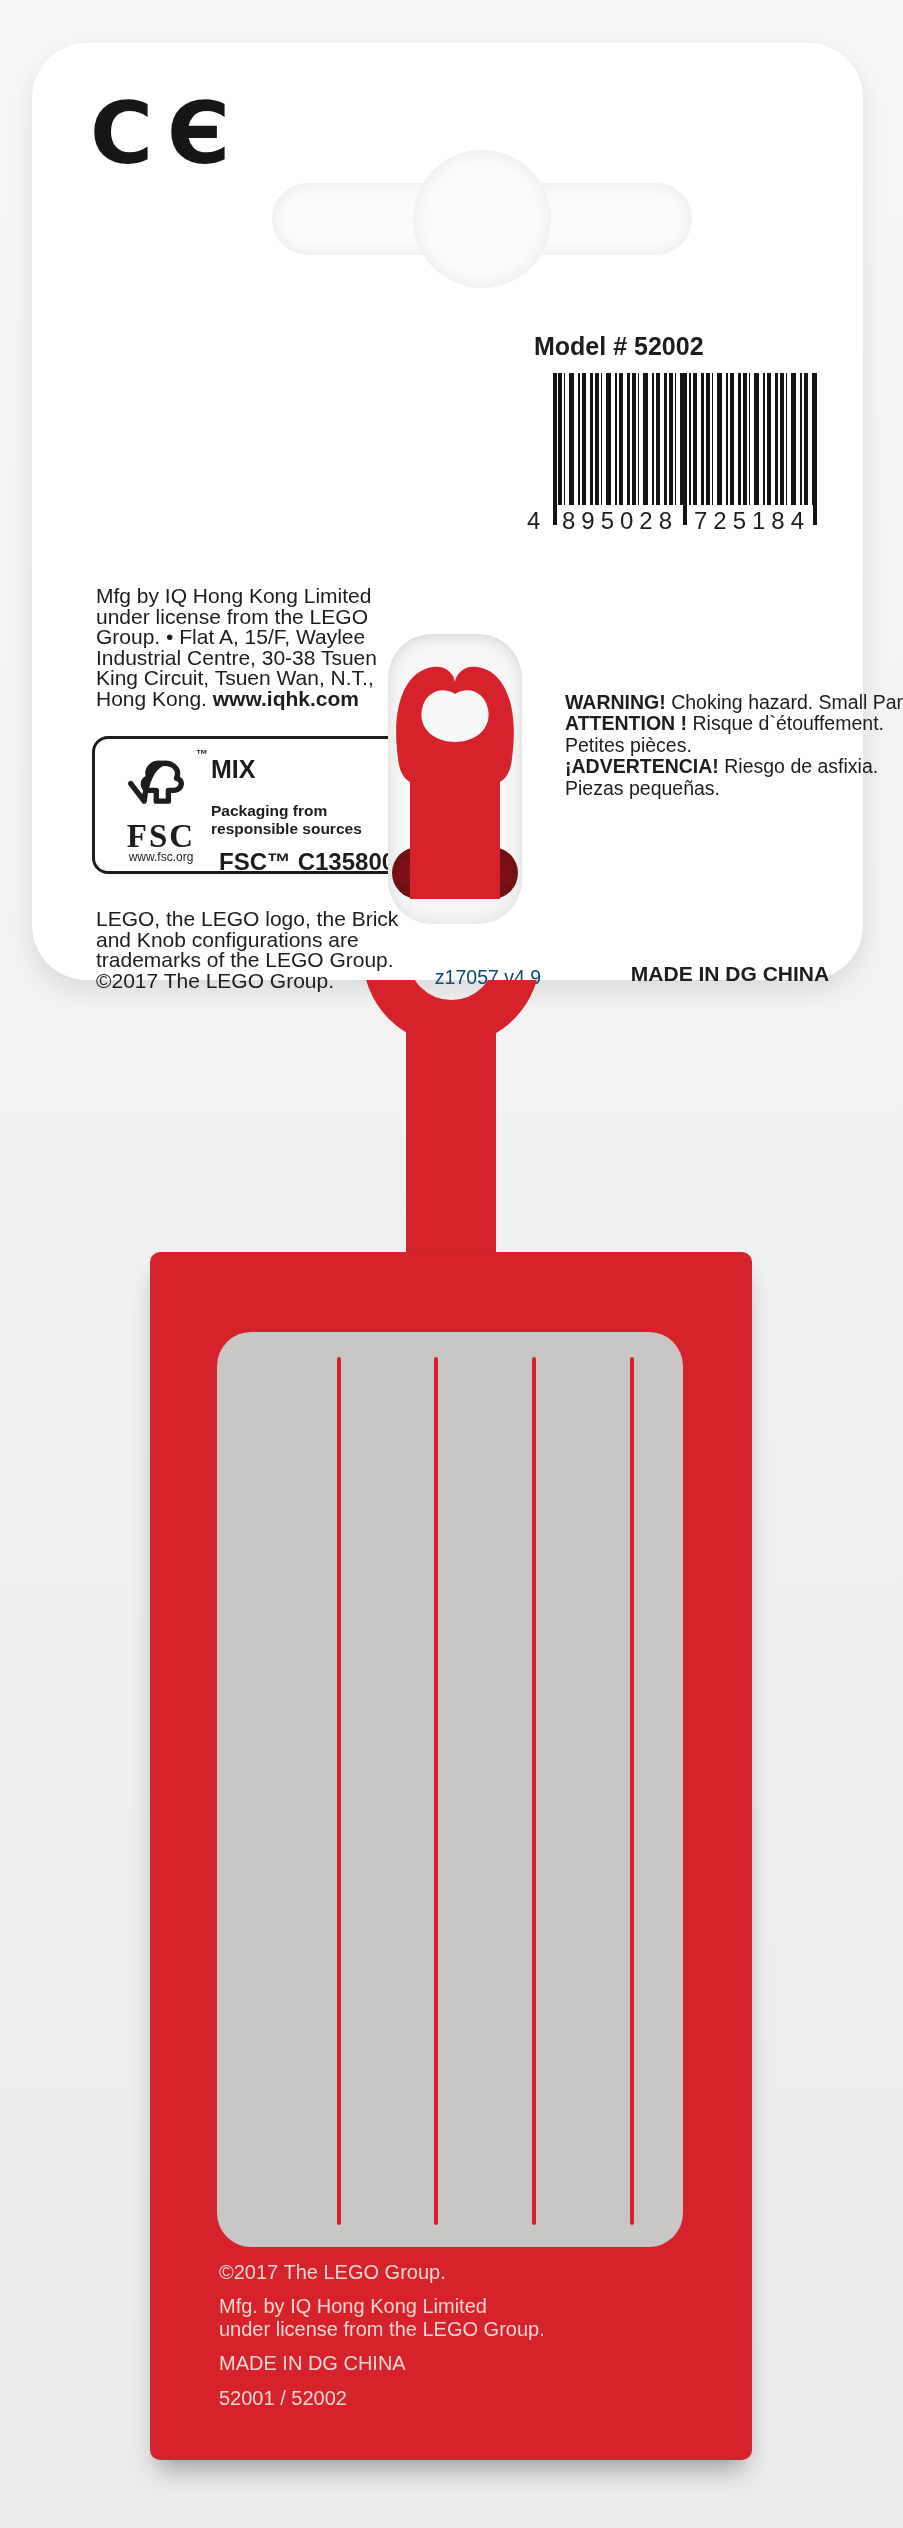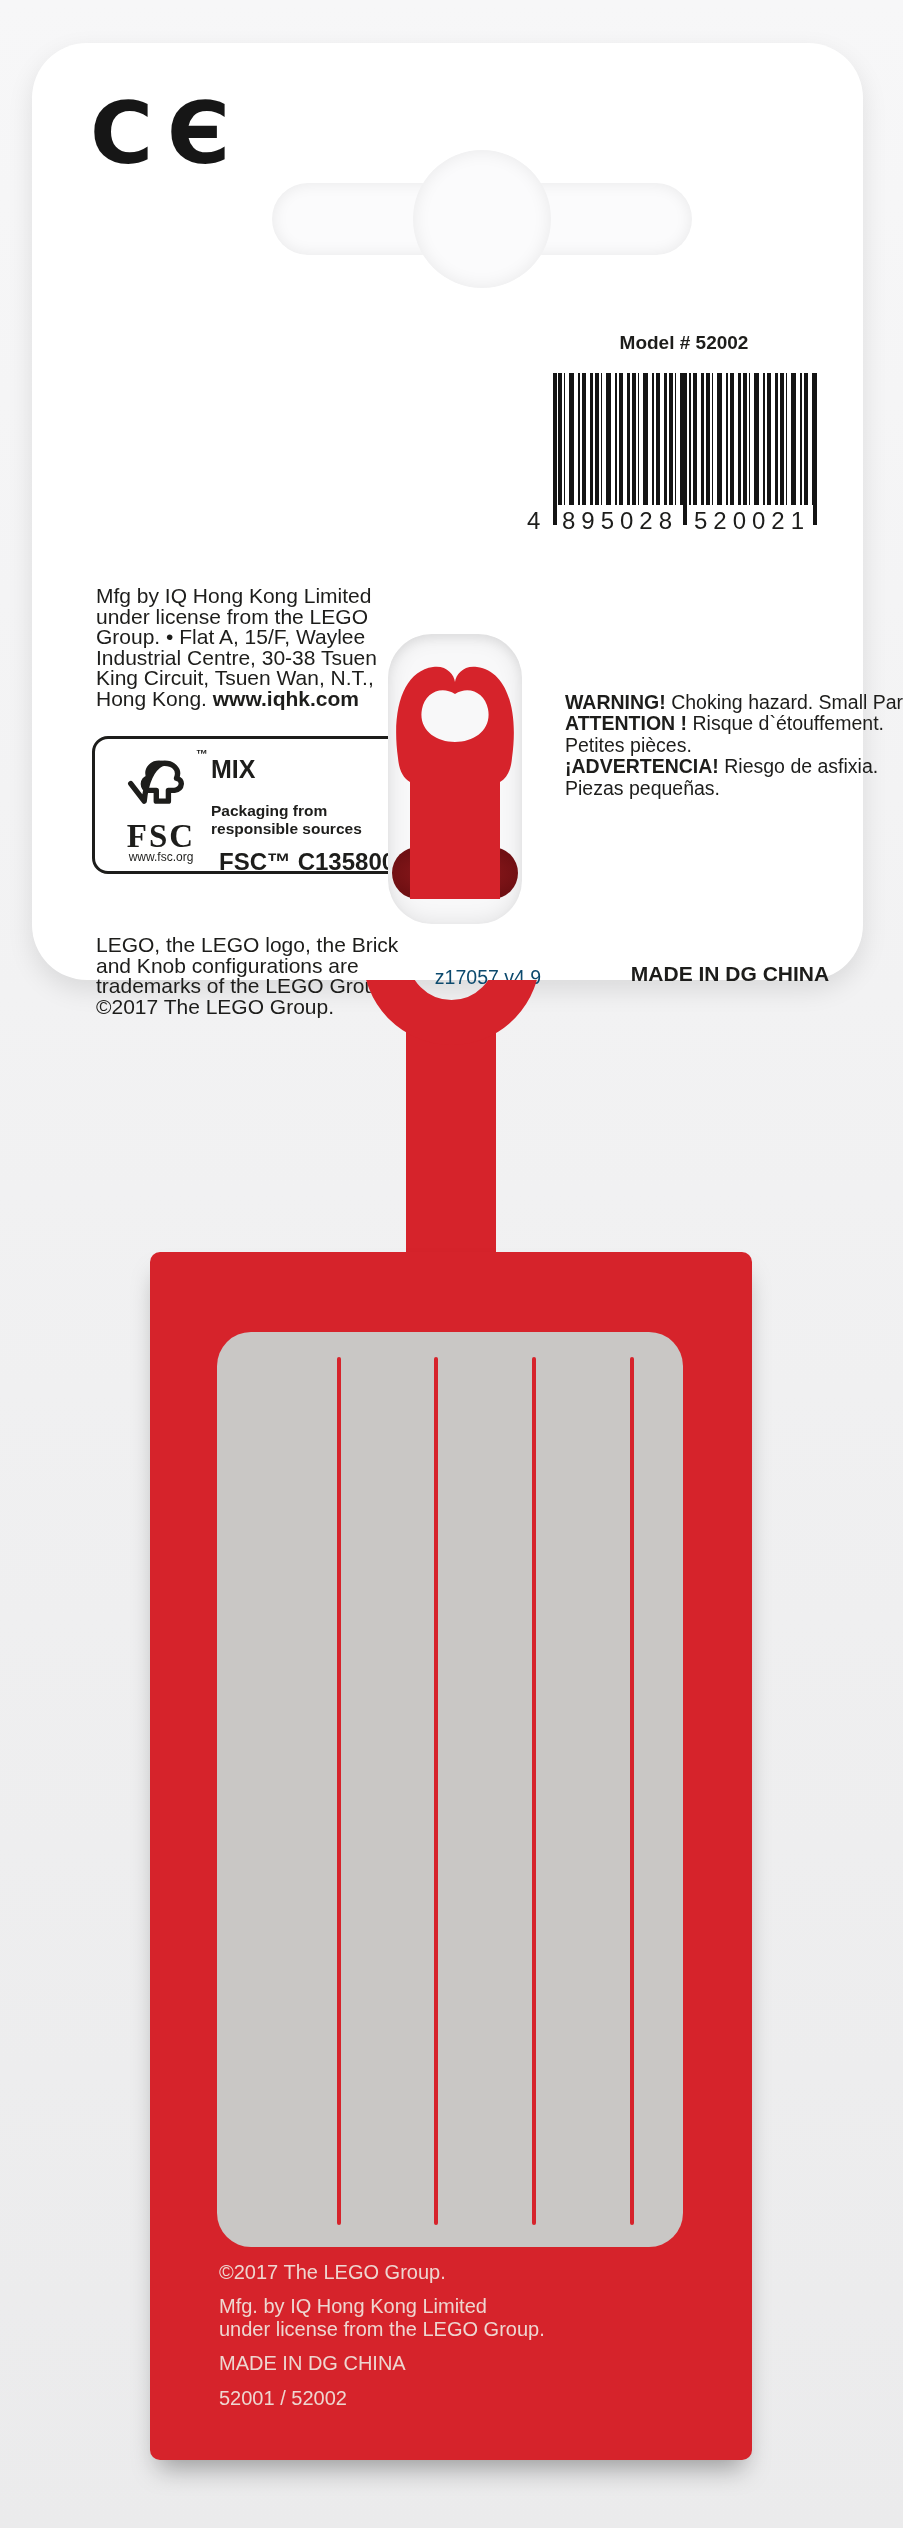--- a/index.html
+++ b/index.html
@@ -14,40 +14,40 @@
   
   .card{position:absolute; left:32px; top:43px; width:831px; height:937px;
         background:#fff; border-radius:55px; box-shadow:0 10px 26px rgba(0,0,0,.10);}
   .ce{position:absolute; left:58px; top:40px; font-family:"DejaVu Sans", sans-serif;
       font-size:86px; font-weight:bold; letter-spacing:14px; color:#161616;}
   .hole-cap{position:absolute; left:240px; top:140px; width:420px; height:72px; border-radius:36px;
             background:#fbfbfc; box-shadow:inset 0 0 16px rgba(0,0,0,.08);}
   .hole-cir{position:absolute; left:381px; top:107px; width:138px; height:138px; border-radius:50%;
             background:#fbfbfc; box-shadow:inset 0 0 18px rgba(0,0,0,.08);}
 
-  .model{position:absolute; left:502px; top:289px; width:300px; text-align:center;
-         font-size:19px; font-weight:bold;}
+  .model{position:absolute; left:502px; top:289px; width:300px; 
+         font-size:25px; font-weight:bold;}
   .barcode{position:absolute; left:521px; top:330px; width:264px; height:160px;}
   .bars{position:absolute; left:0; top:0; width:264px; height:132px;
         background:repeating-linear-gradient(90deg,
           #141414 0 3px,   #fff 3px 5px,
           #141414 5px 9px, #fff 9px 11px,
           #141414 11px 12px,#fff 12px 16px,
           #141414 16px 21px,#fff 21px 25px,
           #141414 25px 27px,#fff 27px 29px,
           #141414 29px 33px,#fff 33px 37px);}
   .guard{position:absolute; top:0; width:4px; height:152px; background:#141414;}
   .g-l{left:0;} .g-m{left:130px;} .g-r{left:260px;}
   .bc-digits{position:absolute; top:134px; left:0; width:264px; height:28px; font-size:24px;}
   .bc-lead{position:absolute; left:-26px; top:0;}
   .bc-g1{position:absolute; left:8px; width:118px; text-align:center; letter-spacing:6px;}
   .bc-g2{position:absolute; left:140px; width:118px; text-align:center; letter-spacing:6px;}
 
   .mfg{position:absolute; left:64px; top:543px; font-size:21px; line-height:20.6px; white-space:nowrap;}
-  .tm-text{position:absolute; left:64px; top:892px; font-size:21px; line-height:20.5px; white-space:nowrap;}
+  .tm-text{position:absolute; left:64px; top:866px; font-size:21px; line-height:20.5px; white-space:nowrap;}
 
   .fsc-box{position:absolute; left:60px; top:693px; width:312px; height:138px;
            border:3px solid #1d1d1b; border-radius:16px; background:#fff;}
   .fsc-left{position:absolute; left:16px; top:6px; width:100px; text-align:center;}
   .fsc-logo{position:relative; display:inline-block; width:74px; height:72px;}
   .fsc-tm{position:absolute; right:-10px; top:2px; font-size:12px; font-weight:bold;}
   .fsc-acronym{font-family:"Liberation Serif", serif; font-size:33px; font-weight:bold;
                line-height:30px; letter-spacing:2px;}
   .fsc-url{font-size:12px; line-height:13px;}
   .fsc-right{position:absolute; left:116px; top:16px; width:186px; text-align:left;}
@@ -100,21 +100,21 @@
     <div class="model">Model # 52002</div>
 
     <div class="barcode">
       <div class="bars"></div>
       <div class="guard g-l"></div>
       <div class="guard g-m"></div>
       <div class="guard g-r"></div>
       <div class="bc-digits">
         <span class="bc-lead">4</span>
         <span class="bc-g1">895028</span>
-        <span class="bc-g2">520021</span>
+        <span class="bc-g2">725184</span>
       </div>
     </div>
 
     <div class="mfg">
       <div>Mfg by IQ Hong Kong Limited</div>
       <div>under license from the LEGO</div>
       <div>Group. • Flat A, 15/F, Waylee</div>
       <div>Industrial Centre, 30-38 Tsuen</div>
       <div>King Circuit, Tsuen Wan, N.T.,</div>
       <div><span>Hong Kong. </span><b>www.iqhk.com</b></div>

